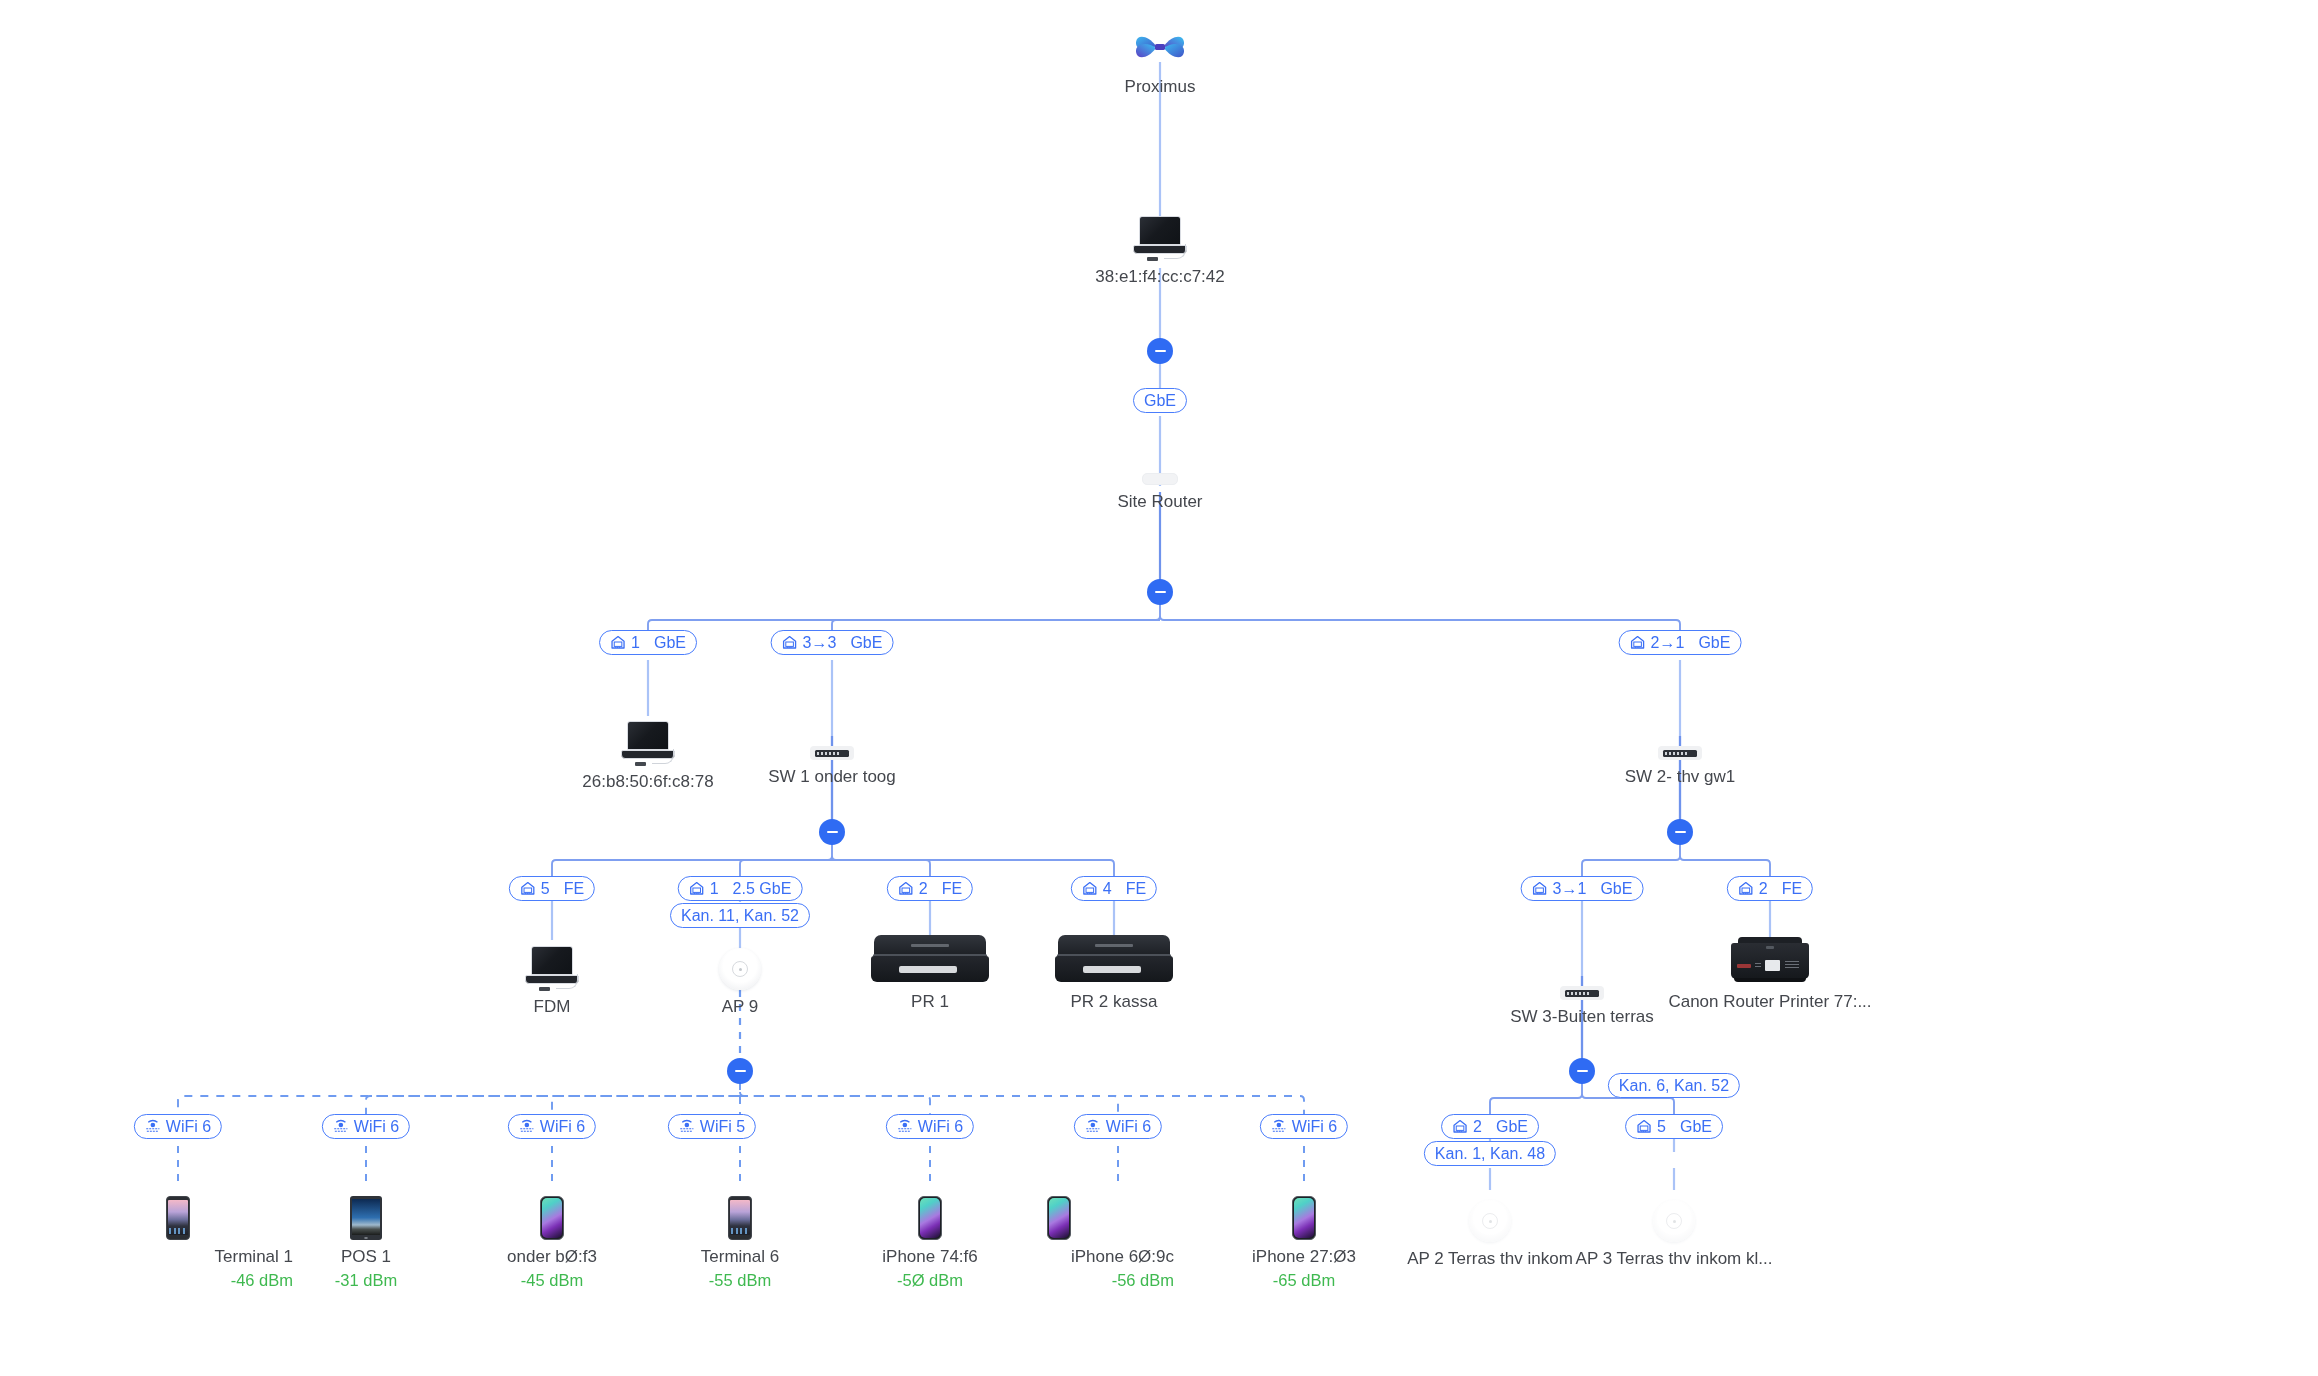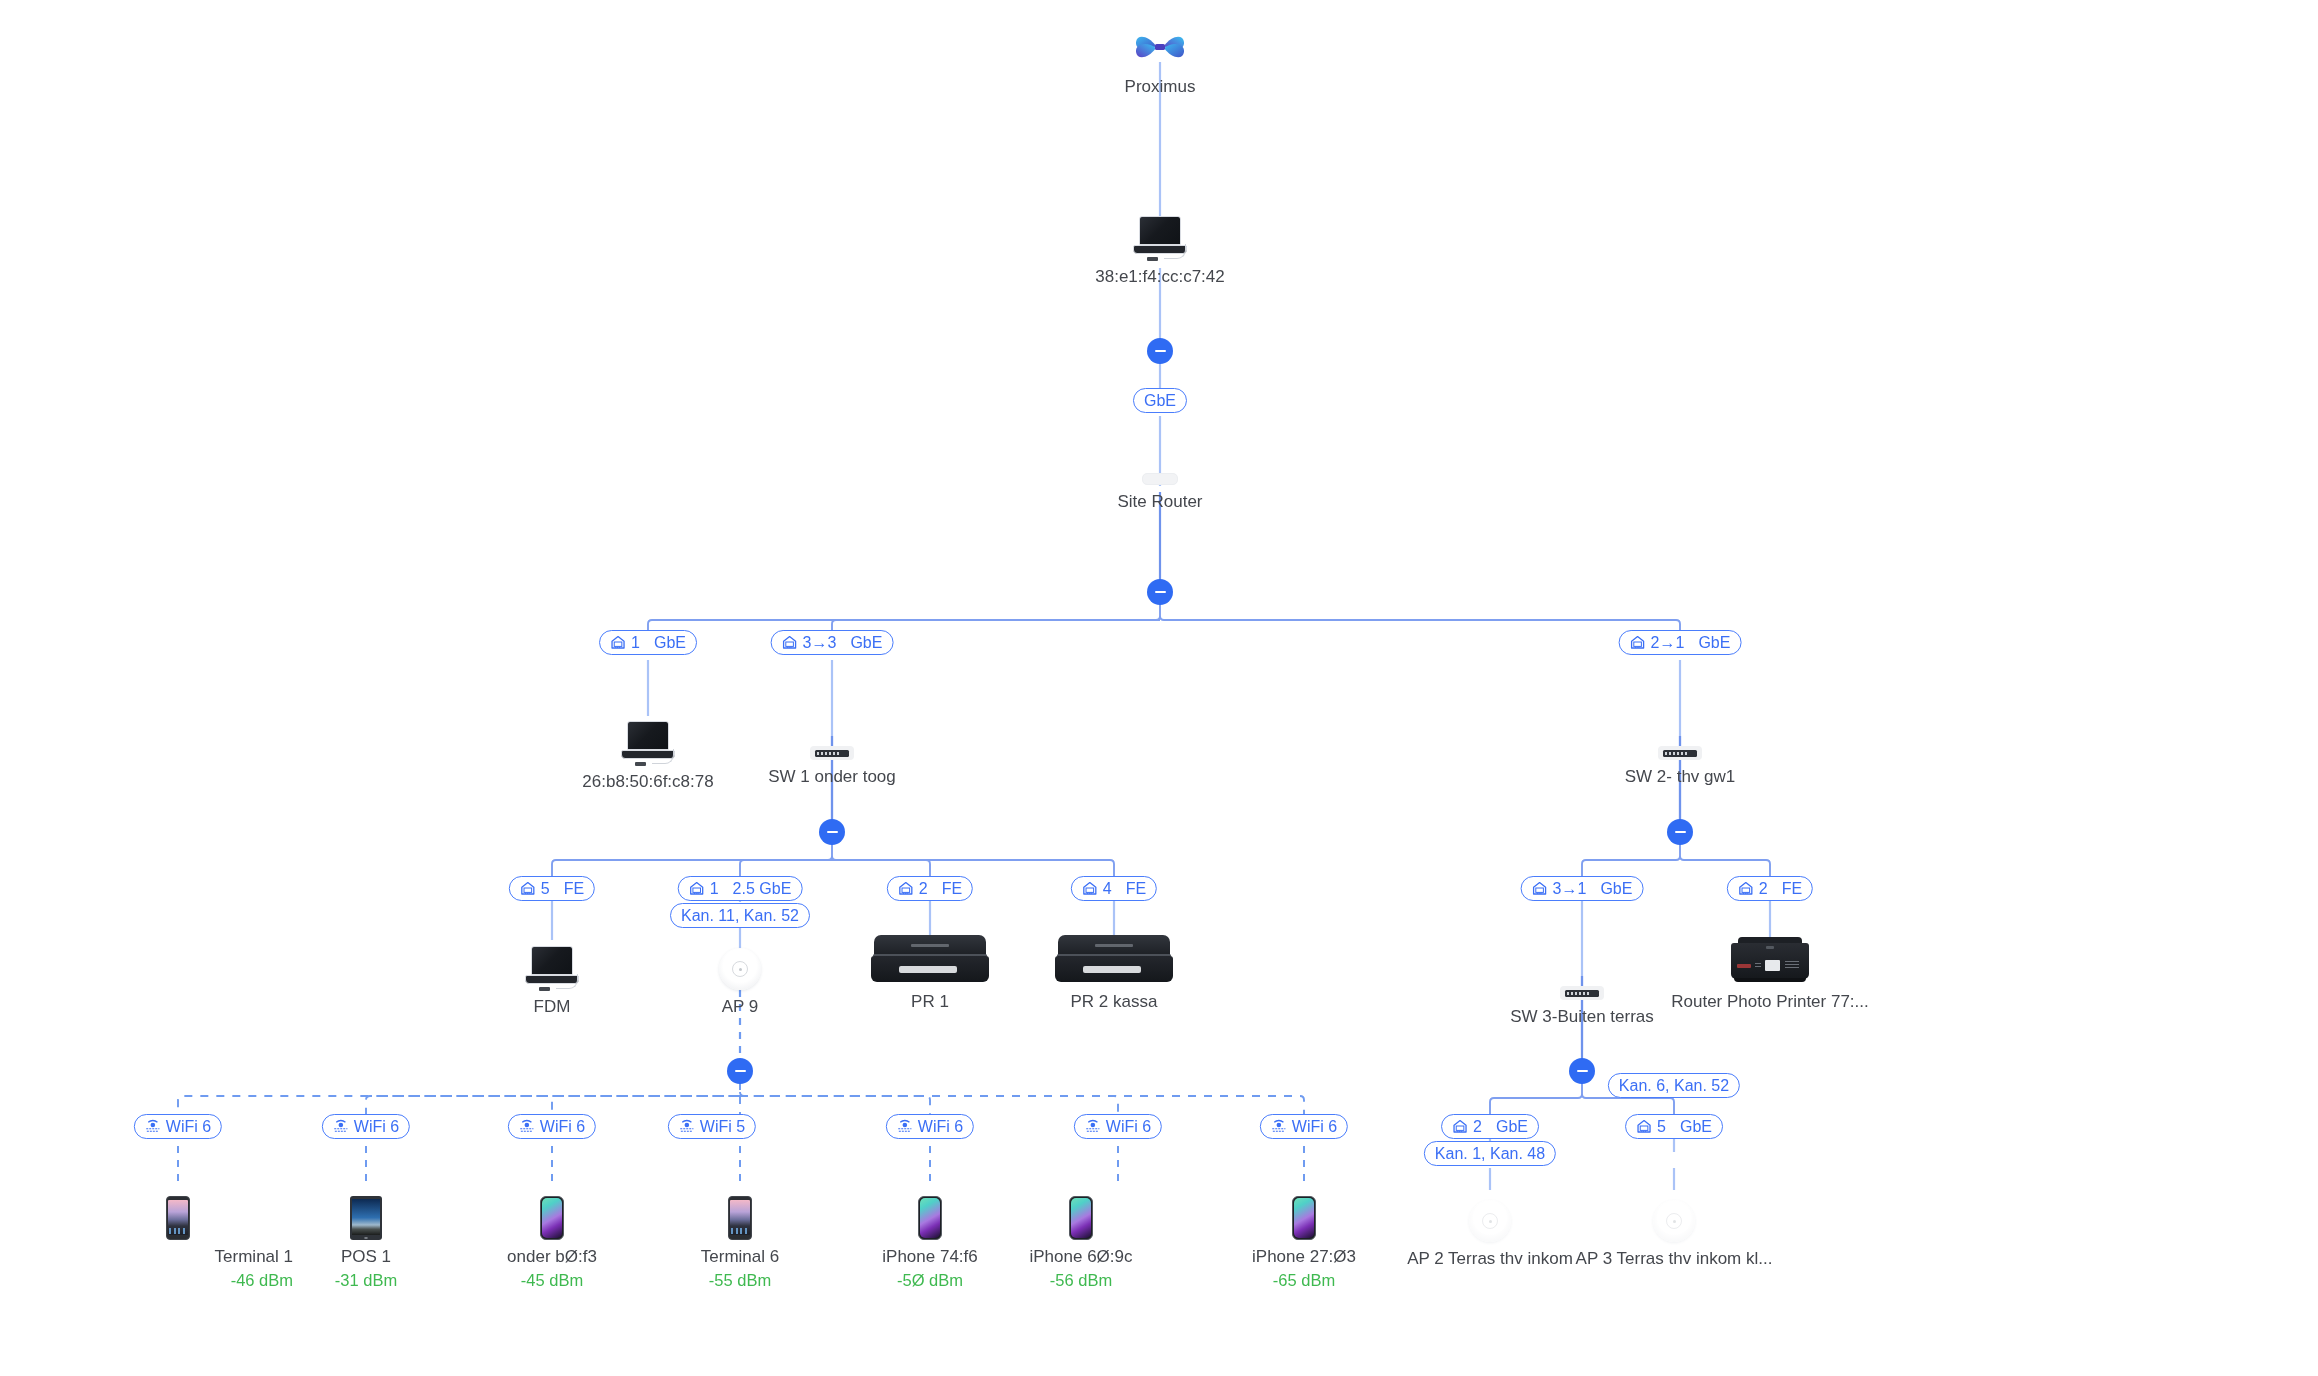--- a/index.html
+++ b/index.html
@@ -631,21 +631,21 @@
         <div class="ctop"></div>
           <div class="cbody"></div>
           <div class="cbtn"></div>
         <div class="brand"></div>
           <div class="dots"></div>
           <div class="screen"></div>
           <div class="keys"></div>
           <div class="foot"></div>
       </div>
     </div>
-    <div class="nlabel">Router Photo Printer 77:...</div>
+    <div class="nlabel">Canon Router Printer 77:...</div>
   </div>
 
   <div class="toggle" style="left:1582px; top:1071px;">
     <div class="bar"></div>
   </div>
 
   <div class="badge" style="left:1490px; top:1114px;">
     <svg width="16" height="15" viewBox="0 0 16 15">
       <path d="M2 13 V6.2 L8 1.6 L14 6.2 V13 Z" fill="none" stroke="#3b6ff5" stroke-width="1.3" stroke-linejoin="round"></path>
       <rect x="4.2" y="7" width="7.6" height="4.4" fill="none" stroke="#3b6ff5" stroke-width="1"></rect>
@@ -816,21 +816,21 @@
     <div class="icon-wrap">
       <div class="dev dev-iphone">
           <div class="ibody"></div>
           <div class="iscreen"></div>
         </div>
     </div>
     <div class="nlabel">iPhone 74:f6</div>
     <div class="nsignal">-5Ø dBm</div>
   </div>
 
-  <div class="node" style="left:1081px; top:1180px;">
+  <div class="node" style="left:1059px; top:1180px;text-align:right;">
     <div class="icon-wrap">
       <div class="dev dev-iphone">
           <div class="ibody"></div>
           <div class="iscreen"></div>
         </div>
     </div>
     <div class="nlabel">iPhone 6Ø:9c</div>
     <div class="nsignal">-56 dBm</div>
   </div>
 

